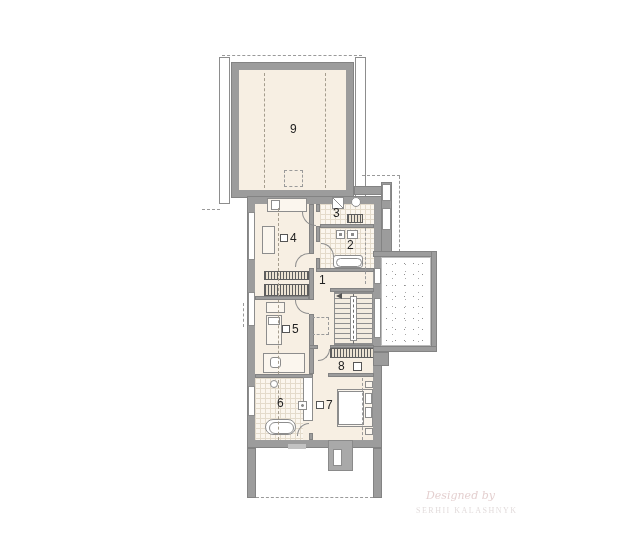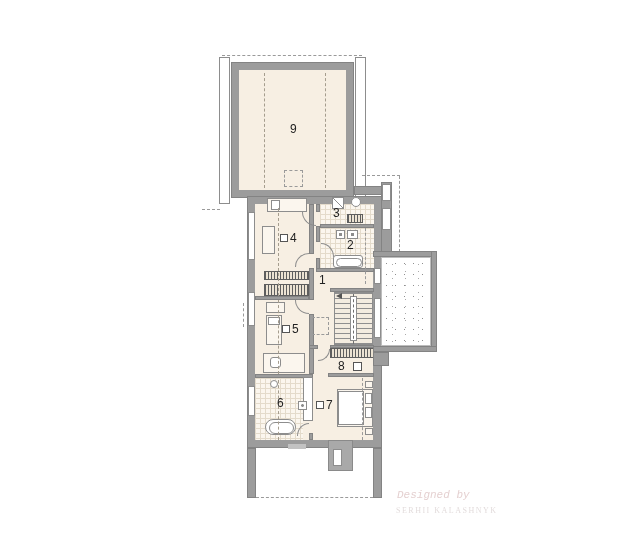--- a/index.html
+++ b/index.html
@@ -182,16 +182,16 @@
   <div class="a speckle" style="left:381px;top:257px;width:50px;height:89px;"></div>
   <div class="a wall" style="left:373px;top:352px;width:16px;height:14px;"></div>
 
   <div class="a wall" style="left:247px;top:448px;width:9px;height:50px;"></div>
   <div class="a wall" style="left:373px;top:448px;width:9px;height:50px;"></div>
   <div class="a dh" style="left:256px;top:497px;width:117px;"></div>
   <div class="a wall2" style="left:328px;top:440px;width:25px;height:31px;"></div>
   <div class="a wht" style="left:333px;top:449px;width:9px;height:17px;"></div>
   <div class="a" style="left:288px;top:444px;width:18px;height:5px;background:#c2c2c2;"></div>
 
-  <div class="a wm1" style="left:397px;top:489px;font-family:Liberation Mono, monospace;">Designed by</div>
-  <div class="a wm2" style="left:396px;top:506px;">SERHII KALASHNYK</div>
+  <div class="a wm1" style="left:426px;top:489px;">Designed by</div>
+  <div class="a wm2" style="left:416px;top:506px;">SERHII KALASHNYK</div>
 
 </div>
 
 </body></html>

